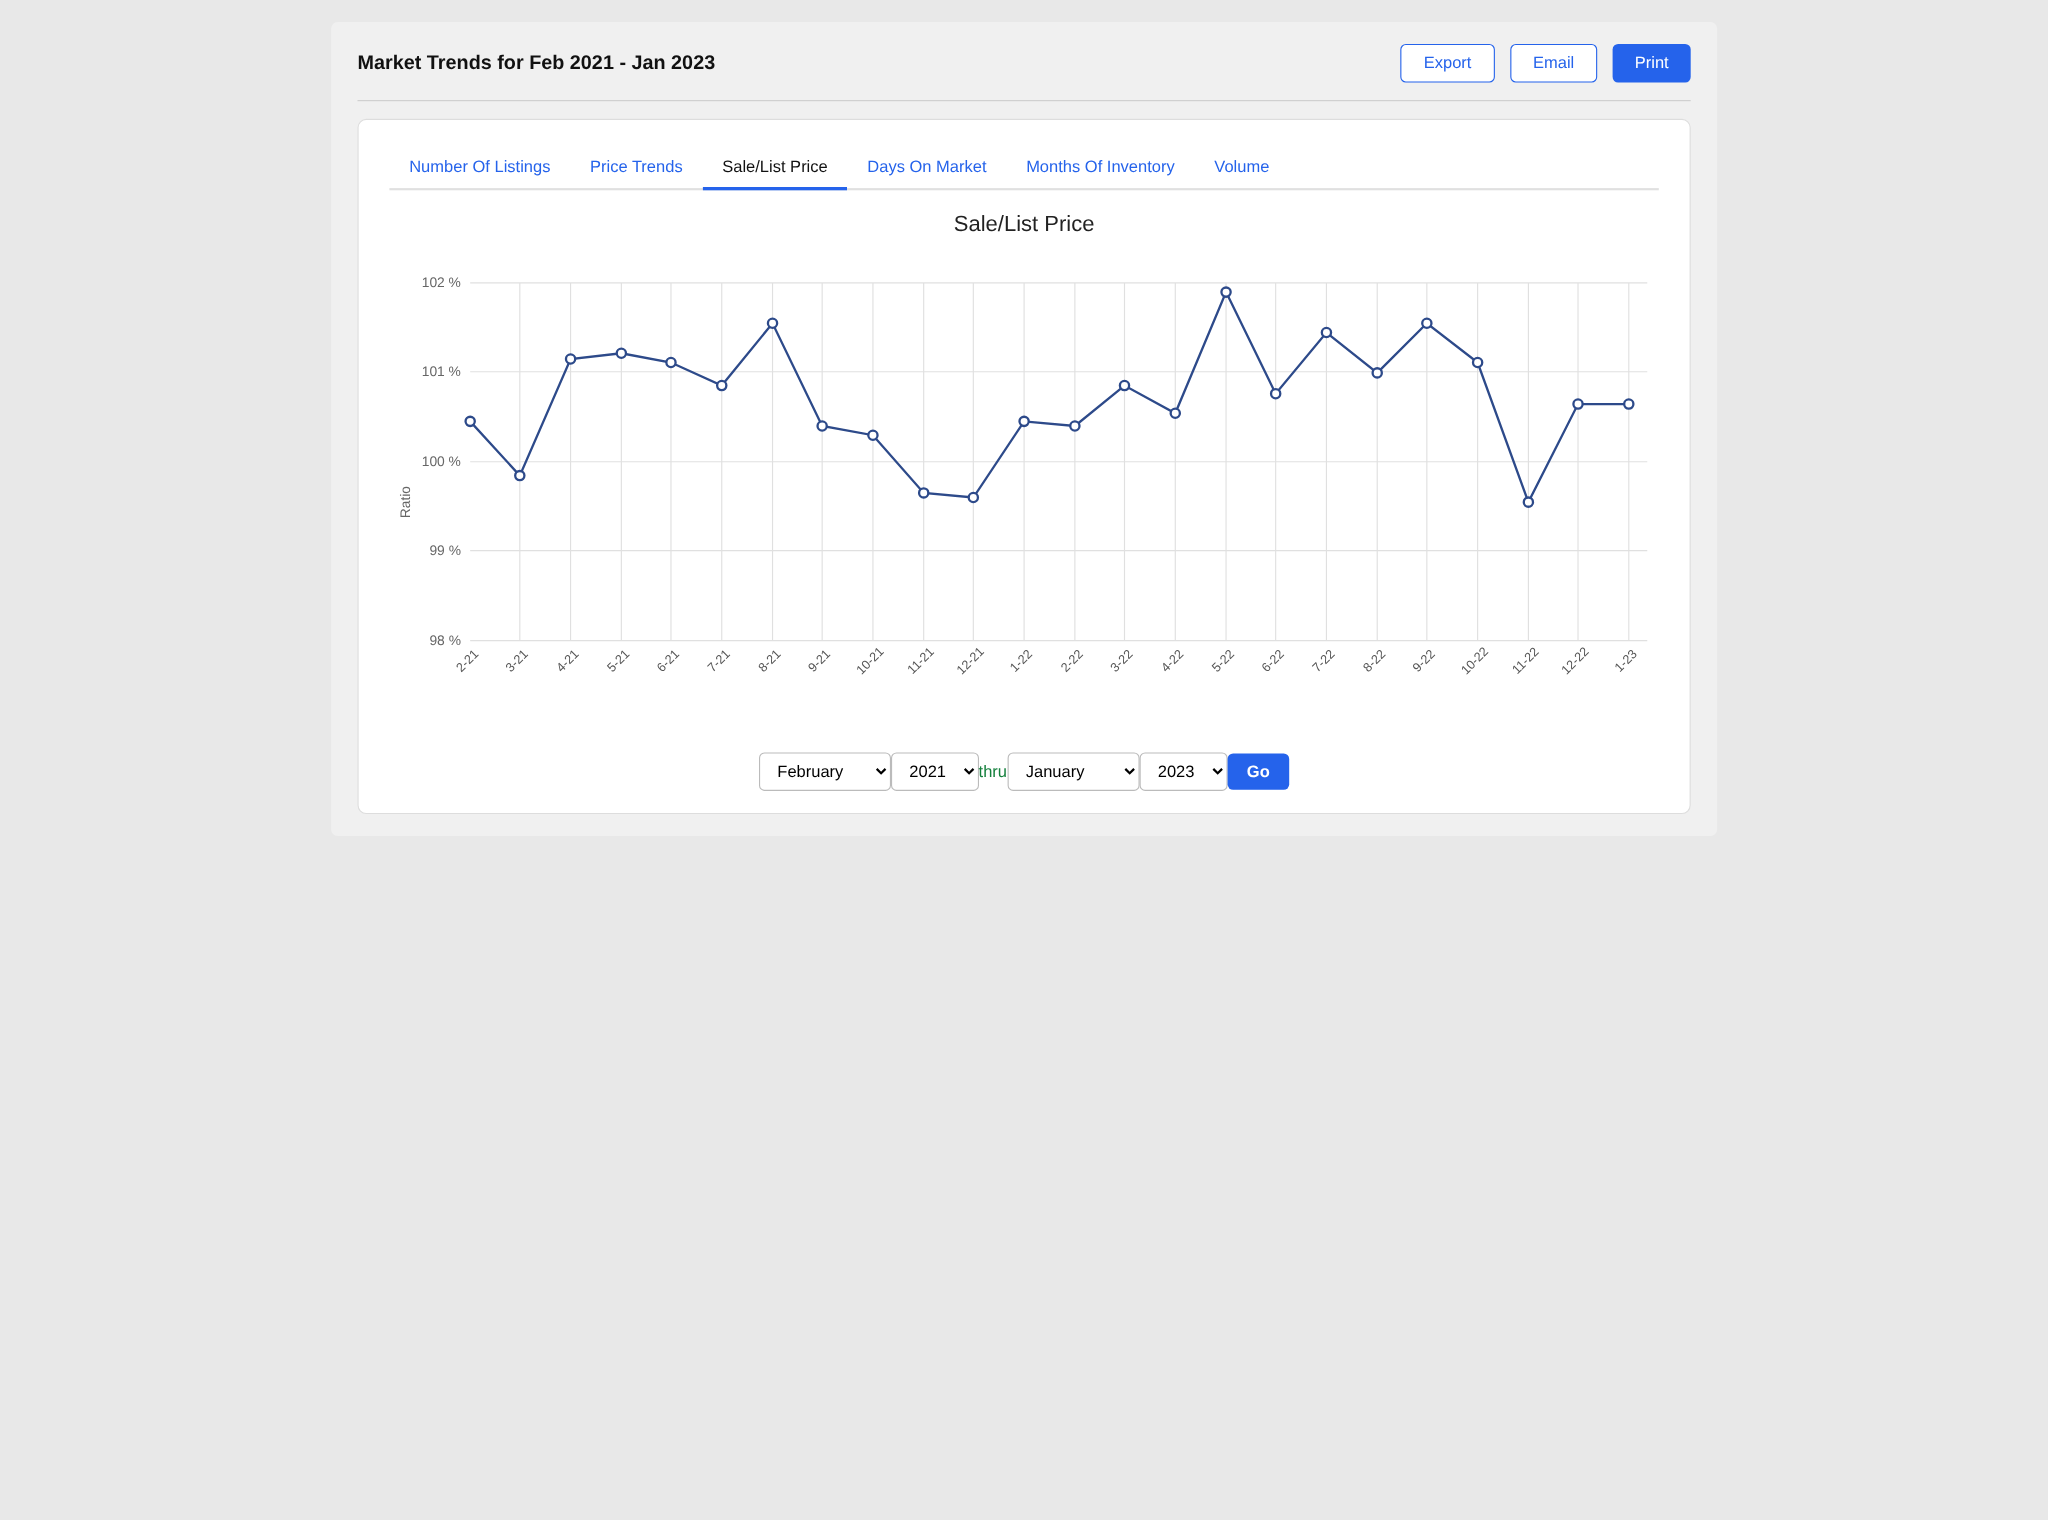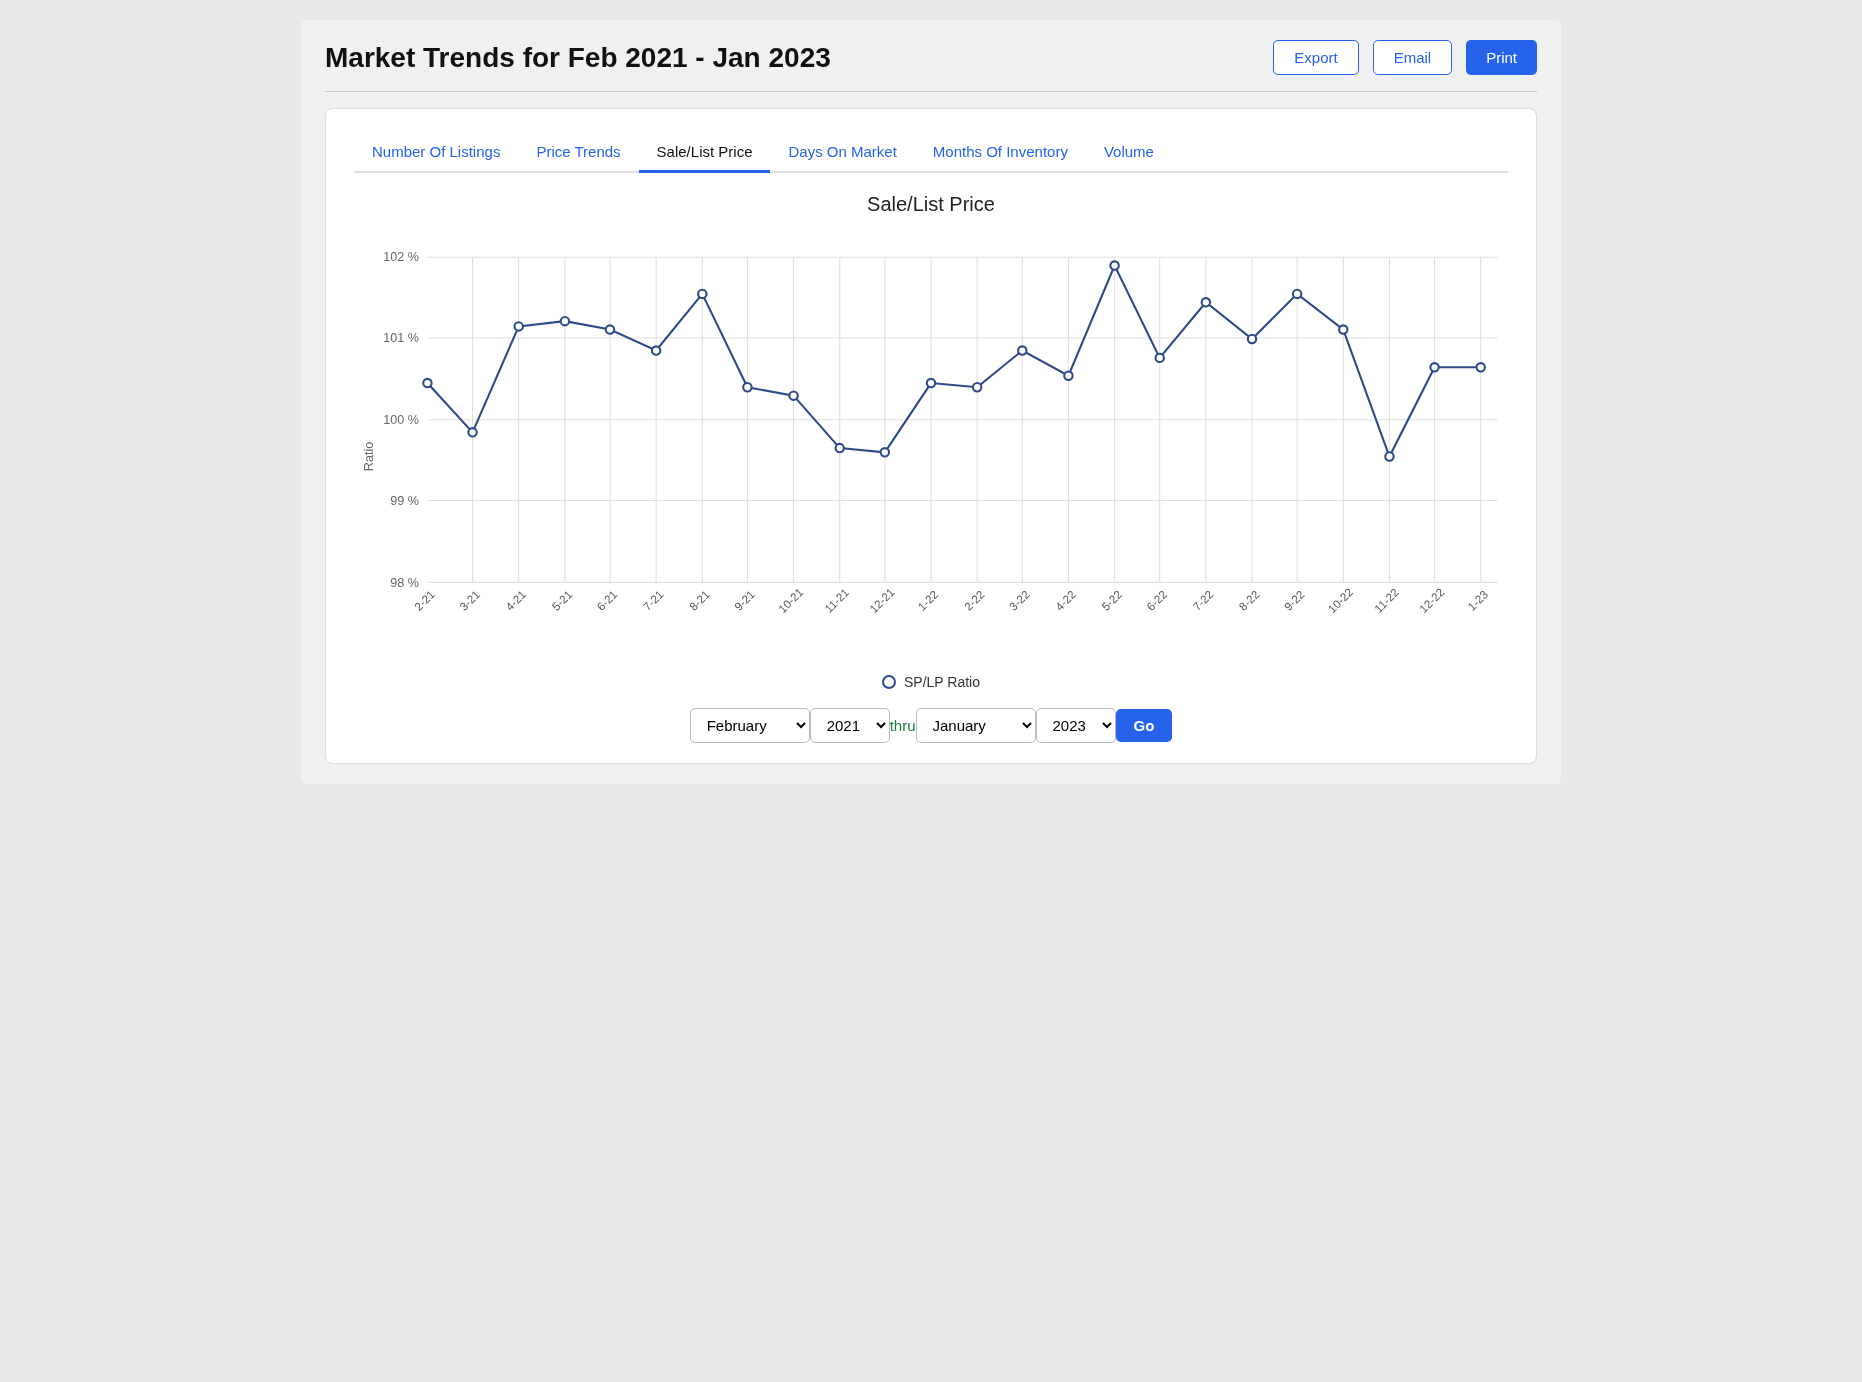--- a/index.html
+++ b/index.html
@@ -16,21 +16,21 @@
       max-width: 1260px;
       margin: 0 auto;
     }
     .top-bar {
       display: flex;
       align-items: center;
       justify-content: space-between;
       margin-bottom: 16px;
     }
     .page-title {
-      font-size: 28px;
+      font-size: 18px;
       font-weight: 700;
       color: #111;
     }
     .top-actions {
       display: flex;
       gap: 14px;
     }
     .btn-export, .btn-email {
       padding: 8px 20px;
       border: 1.5px solid #2563eb;
@@ -330,24 +330,20 @@
         <text x="812" y="350" text-anchor="middle" class="x-axis-label" transform="rotate(-45,812,350)">7-22</text>
         <text x="856" y="350" text-anchor="middle" class="x-axis-label" transform="rotate(-45,856,350)">8-22</text>
         <text x="899" y="350" text-anchor="middle" class="x-axis-label" transform="rotate(-45,899,350)">9-22</text>
         <text x="943" y="350" text-anchor="middle" class="x-axis-label" transform="rotate(-45,943,350)">10-22</text>
         <text x="987" y="350" text-anchor="middle" class="x-axis-label" transform="rotate(-45,987,350)">11-22</text>
         <text x="1030" y="350" text-anchor="middle" class="x-axis-label" transform="rotate(-45,1030,350)">12-22</text>
         <text x="1074" y="350" text-anchor="middle" class="x-axis-label" transform="rotate(-45,1074,350)">1-23</text>
       </svg>
     </div>
 
-    <div class="legend-row">
-      <span class="legend-circle"></span>
-      <span>SP/LP Ratio</span>
-    </div>
 
     <div class="date-range-row">
       <select class="date-select">
         <option>January</option>
         <option selected="">February</option>
         <option>March</option>
         <option>April</option>
         <option>May</option>
         <option>June</option>
         <option>July</option>

